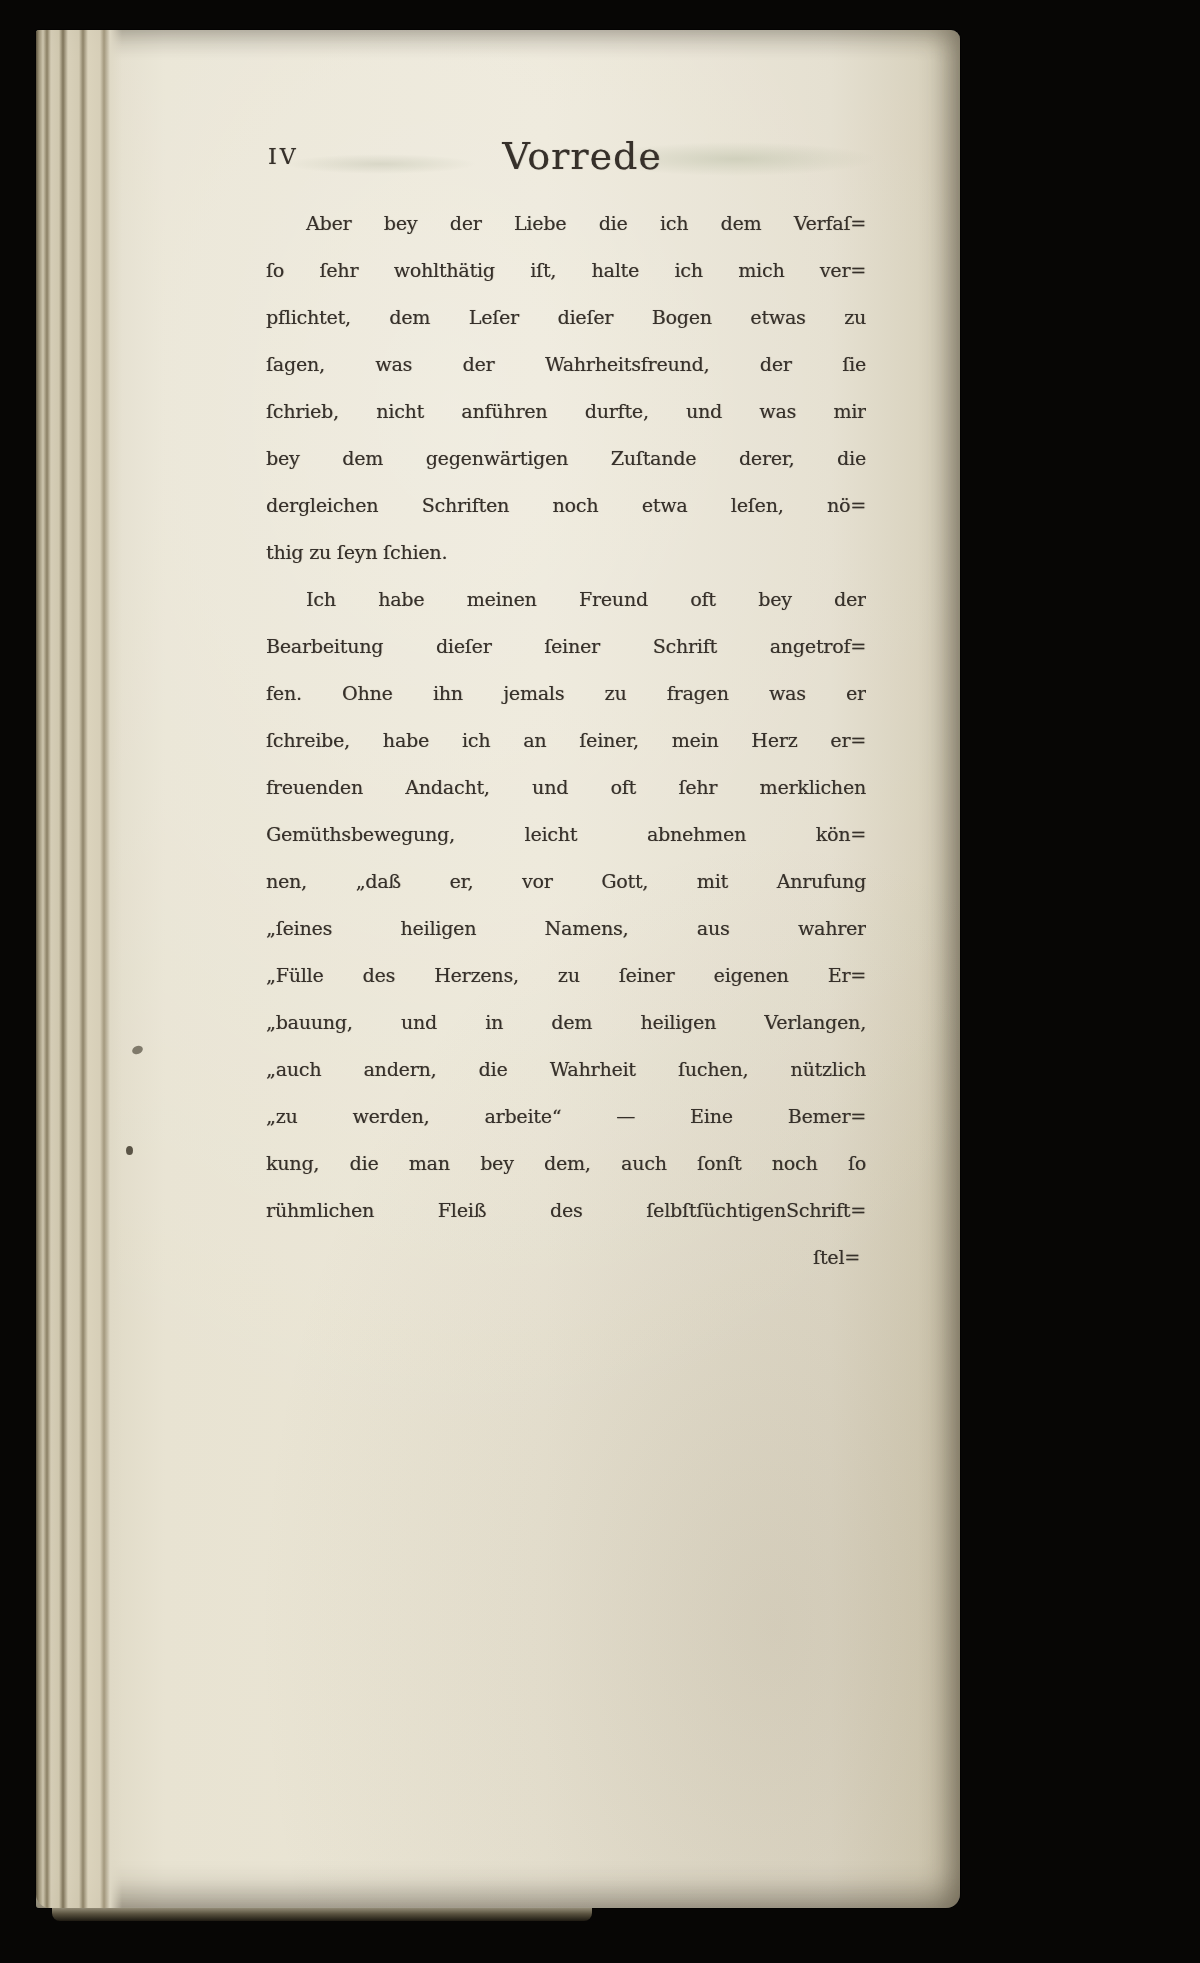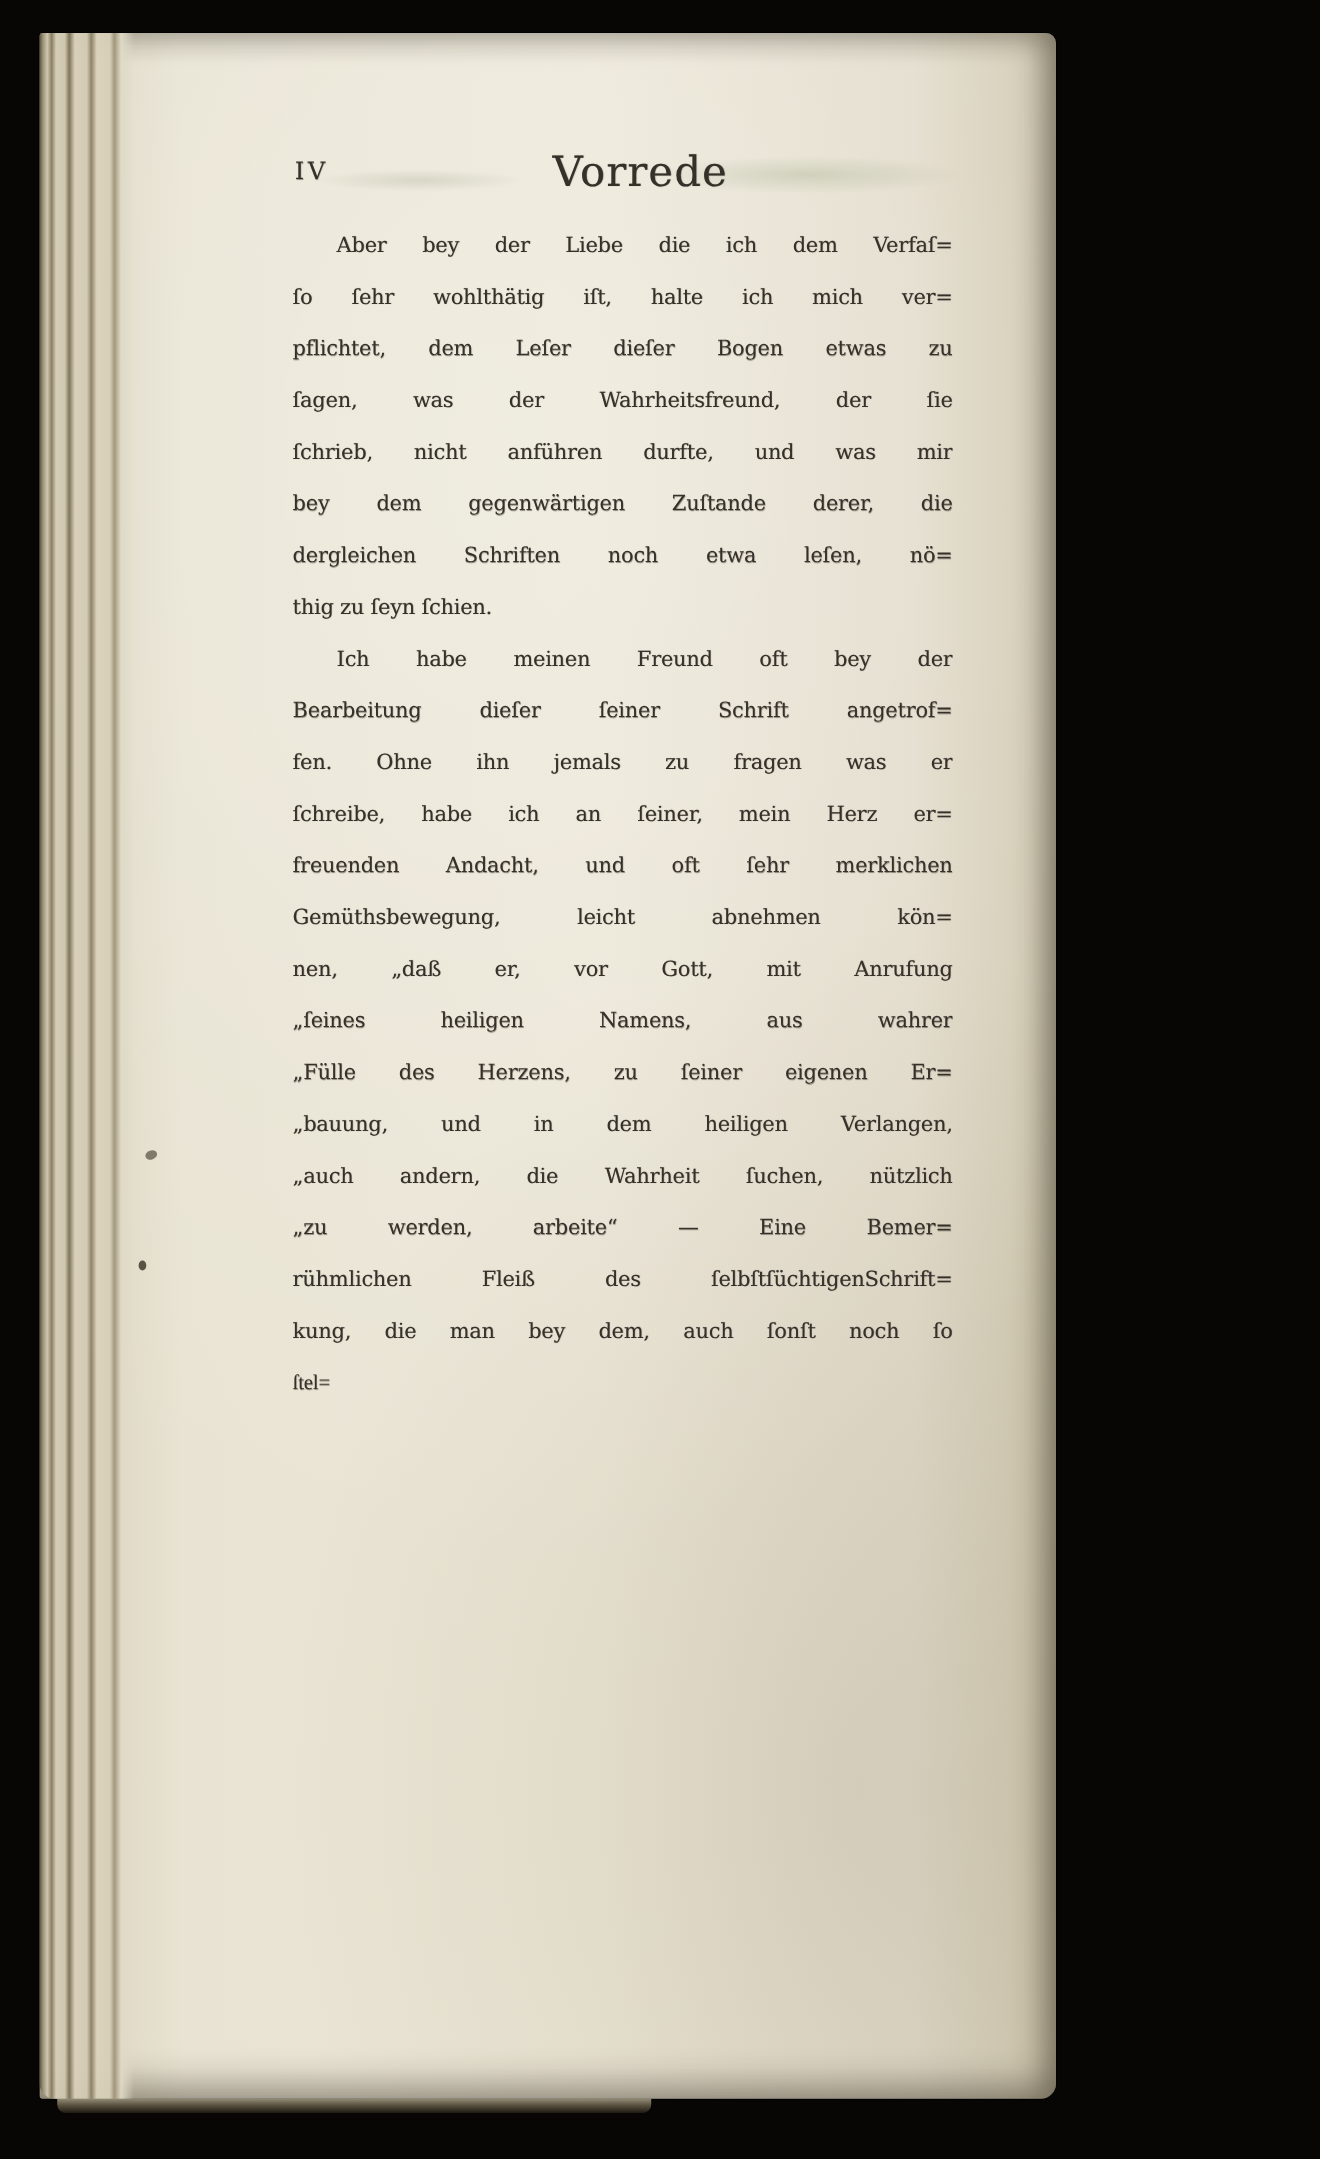--- a/index.html
+++ b/index.html
@@ -75,21 +75,21 @@
     text-shadow:0.4px 0.4px 0.7px rgba(52,45,36,.5);
     hyphens:none;
   }
   .line{
     text-align:justify;
     text-align-last:justify;
     max-height:47px;overflow:hidden;
   }
   .line.indent{text-indent:40px;}
   .line.nojust{text-align-last:left;}
-  .catchword{padding-right:6px;font-family:Liberation Serif, serif;}
+  .catchword{text-align:right;padding-right:6px;}
 
   
   .bottom-stack{
     position:absolute;left:52px;top:1908px;width:540px;height:13px;
     border-radius:0 0 8px 8px;opacity:.8;
     background:linear-gradient(180deg,#b5ac92 0%,#6e654e 45%,#241f16 100%);
   }
 </style>
 </head>
 <body>
@@ -119,22 +119,22 @@
       <div class="line">fen.  Ohne ihn jemals zu fragen was er</div>
       <div class="line">ſchreibe, habe ich an ſeiner, mein Herz er=</div>
       <div class="line">freuenden Andacht, und oft ſehr merklichen</div>
       <div class="line">Gemüthsbewegung, leicht abnehmen kön=</div>
       <div class="line">nen, „daß er, vor Gott, mit Anrufung</div>
       <div class="line">„ſeines heiligen Namens, aus wahrer</div>
       <div class="line">„Fülle des Herzens, zu ſeiner eigenen Er=</div>
       <div class="line">„bauung, und in dem heiligen Verlangen,</div>
       <div class="line">„auch andern, die Wahrheit ſuchen, nützlich</div>
       <div class="line">„zu werden, arbeite“ — Eine Bemer=</div>
+      <div class="line">kung, die man bey dem, auch ſonſt noch ſo</div>
       <div class="line">rühmlichen Fleiß des ſelbſtſüchtigenSchrift=</div>
-      <div class="line">kung, die man bey dem, auch ſonſt noch ſo</div>
       <div class="catchword">ſtel=</div>
     </div>
 
   <div class="speck sp1"></div>
   <div class="speck sp2"></div>
 </div>
 
 <div class="bottom-stack"></div>
 
 </body></html>

